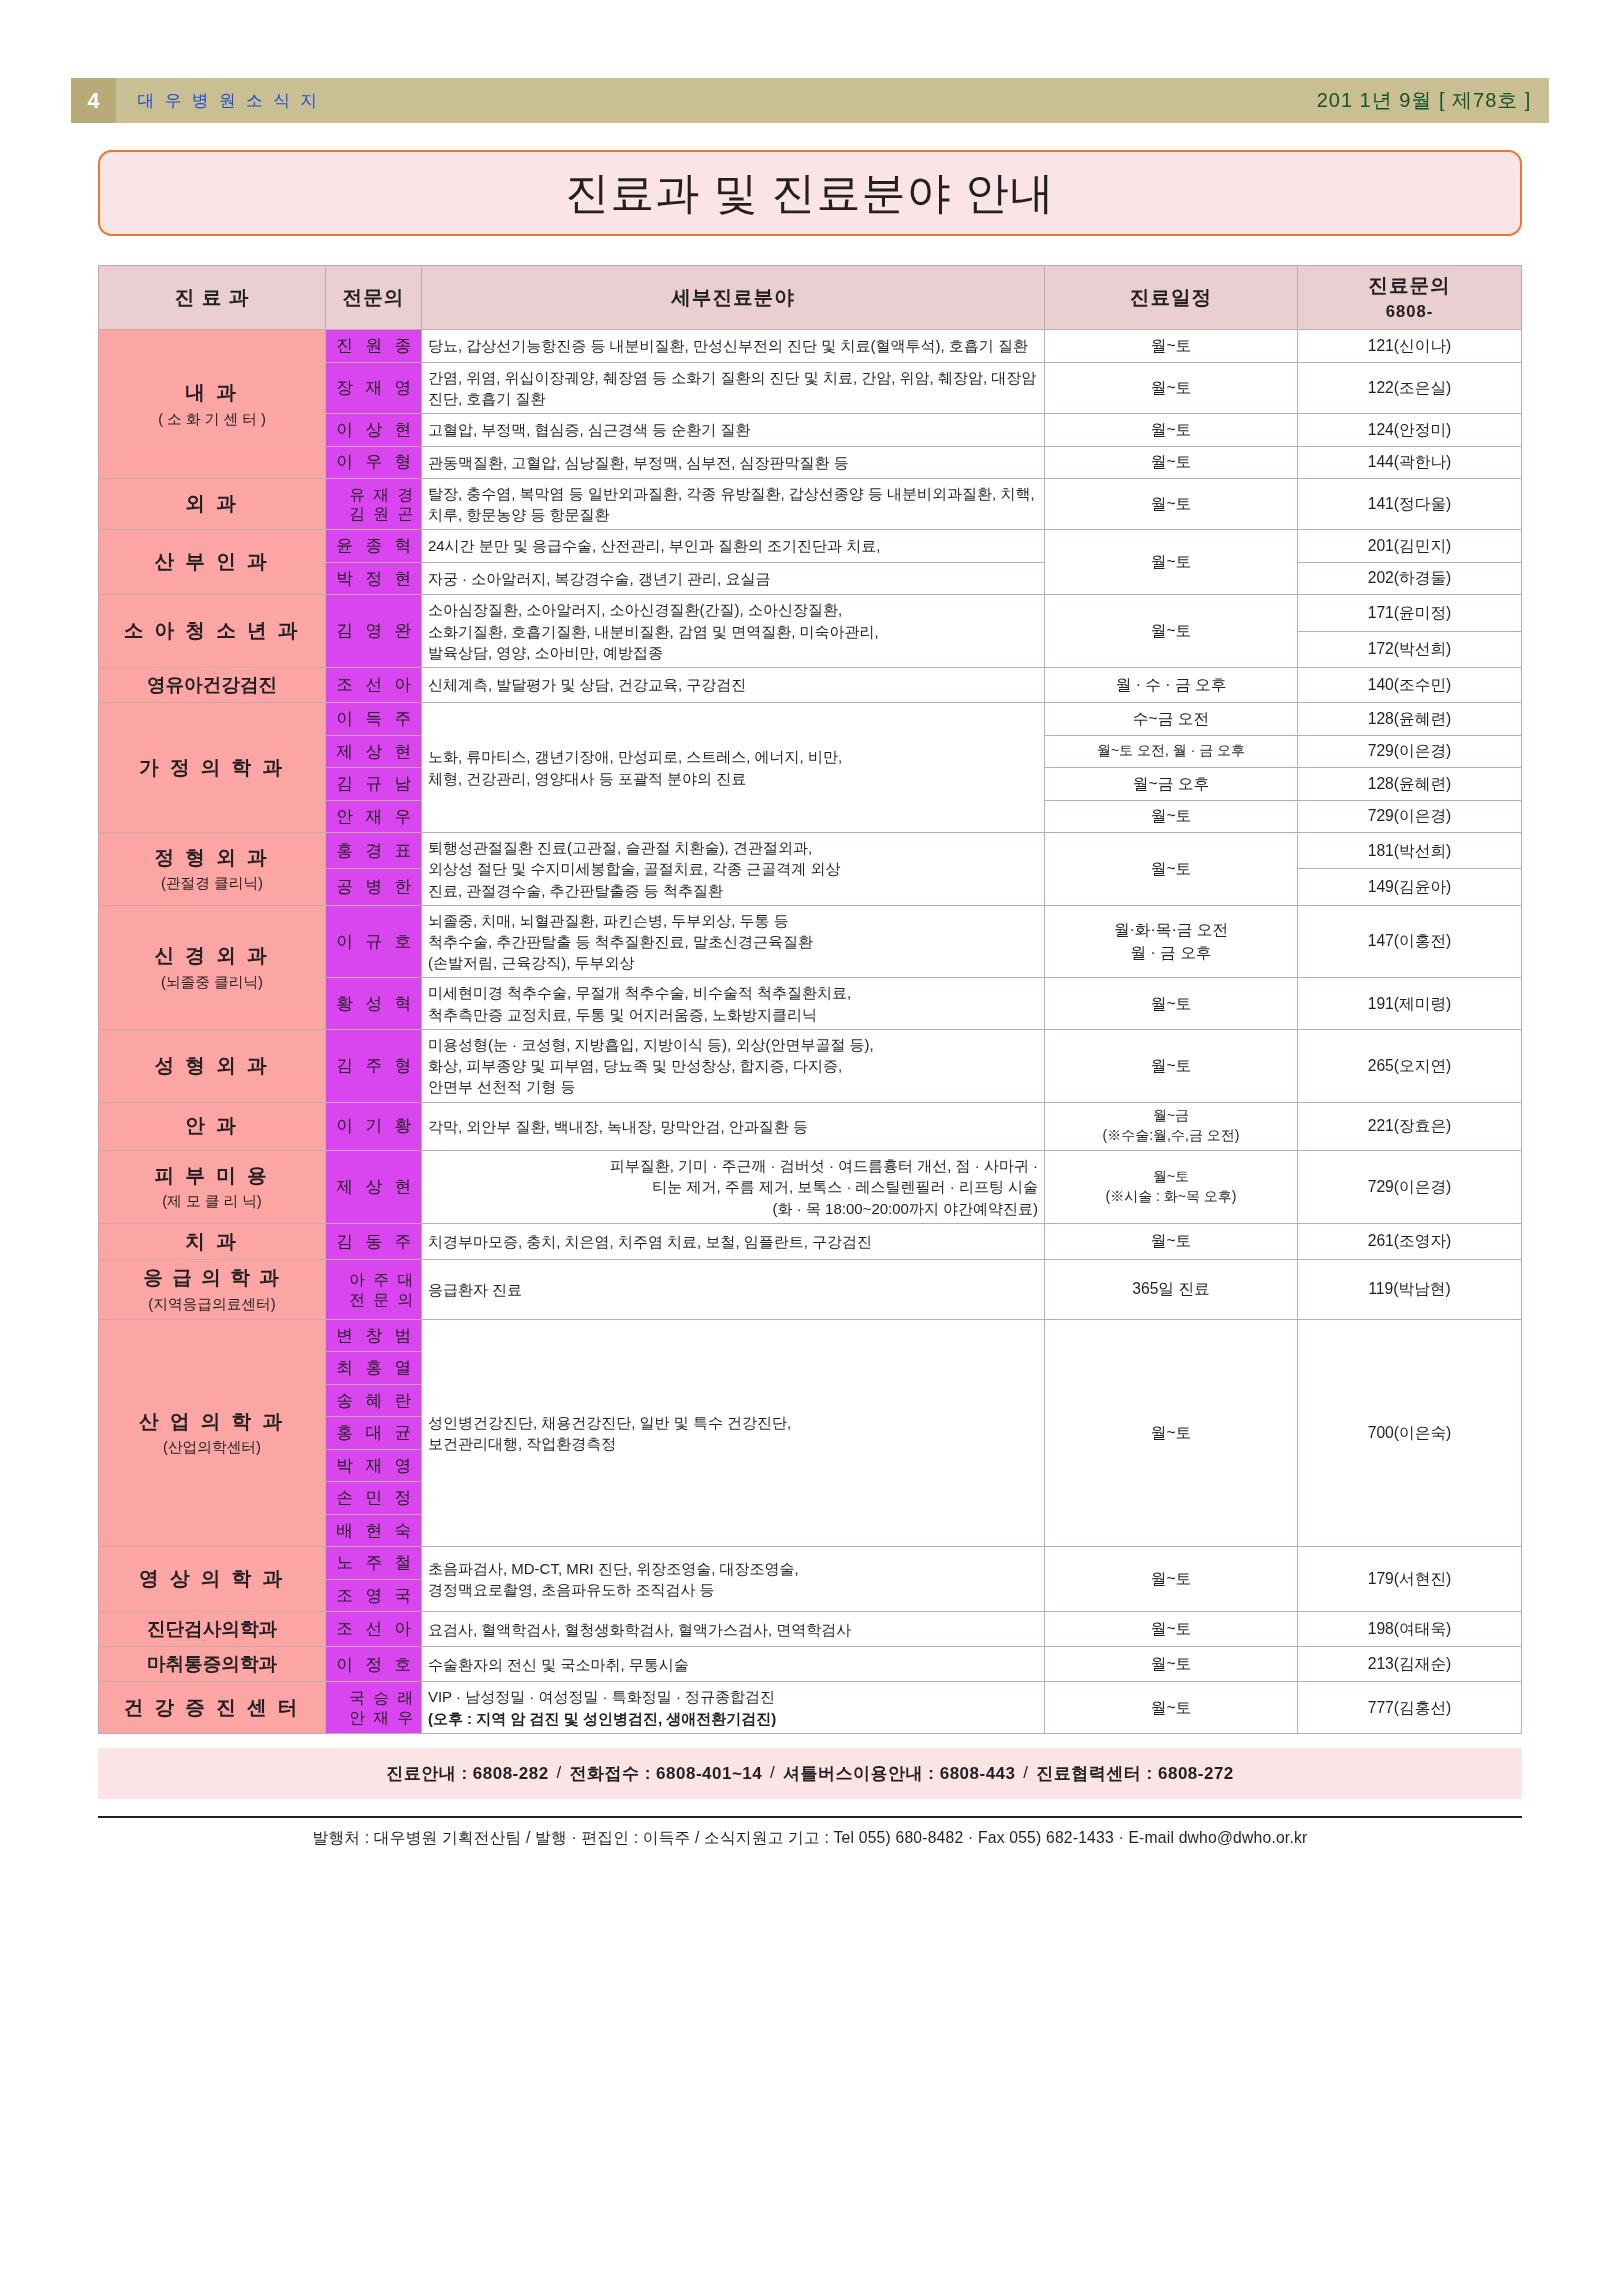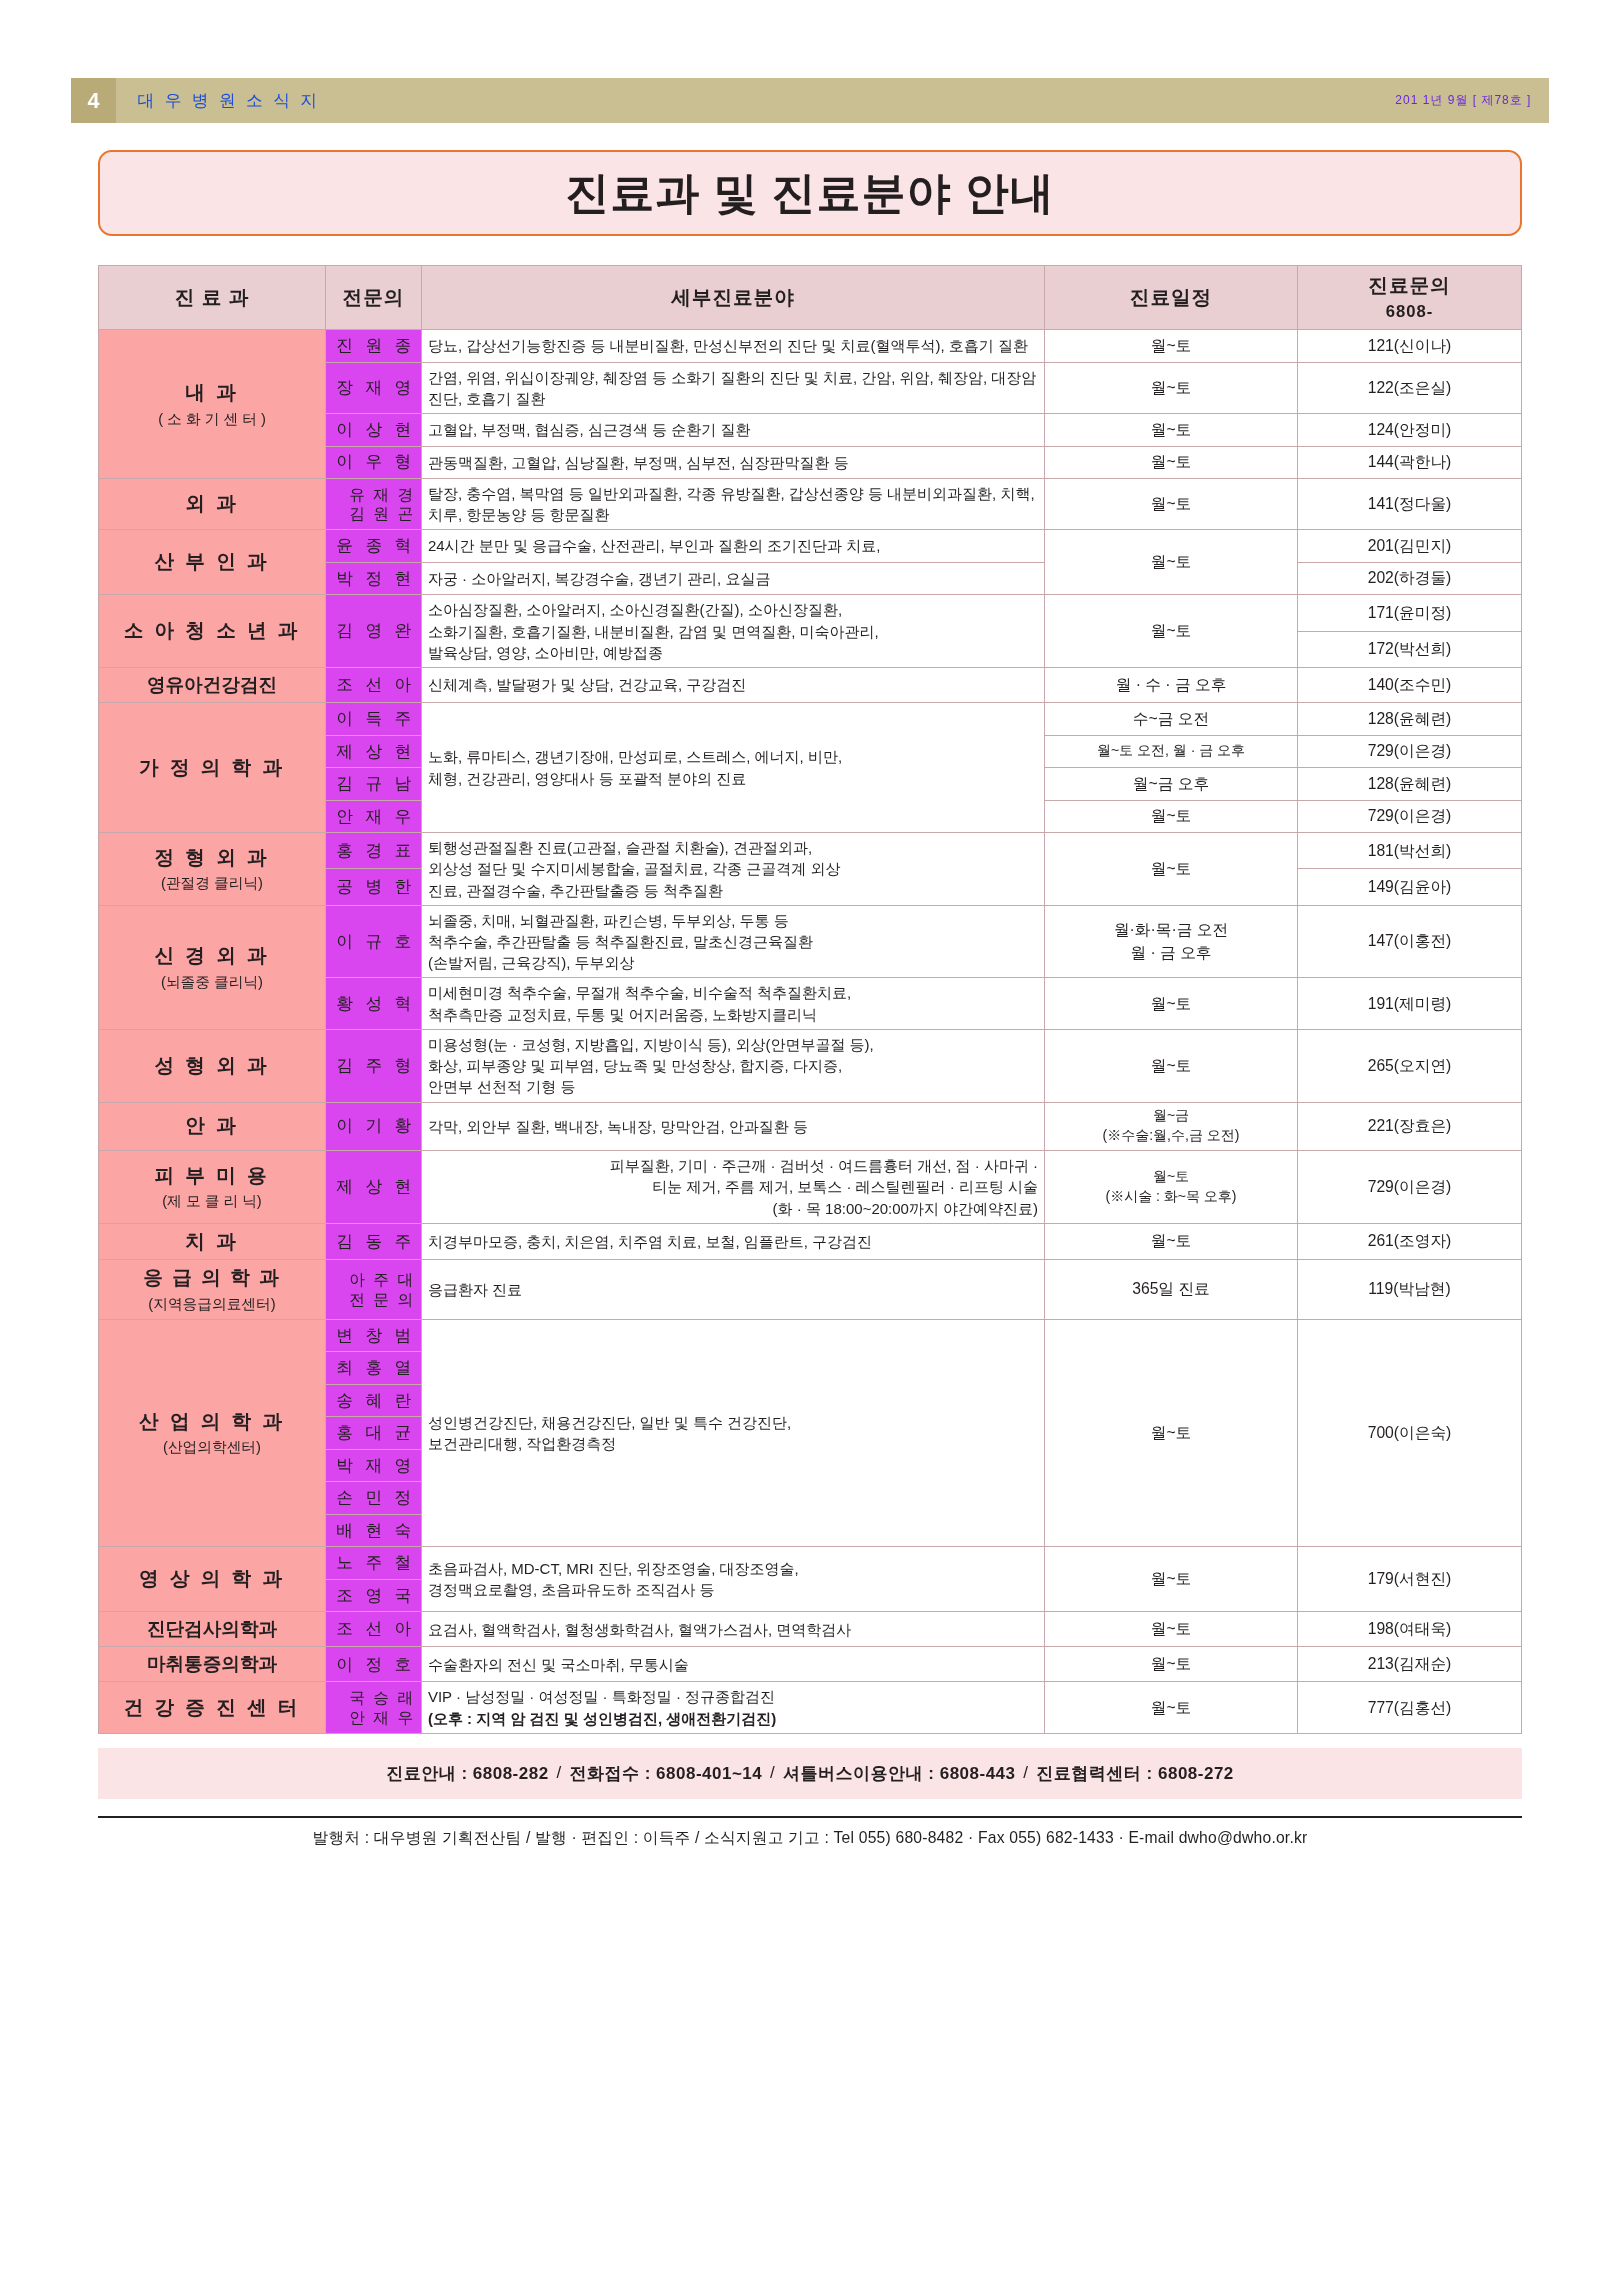--- a/index.html
+++ b/index.html
@@ -37,40 +37,40 @@
   }
   .hdr .htitle {
     color:#1d4ed8;
     font-size:16.7px;
     letter-spacing:2.9px;
     margin-left:21.6px;
   }
   .hdr .hright {
     position:absolute;
     right:17.6px;
-    color:#6d28d9;
-    font-size:12px;
+    color:#14532d;
+    font-size:20px;
     letter-spacing:1px;
   }
 
   
   .titlebox {
     margin:27.4px 98px 0 98px;
     border:2.9px solid #e8762c;
     border-radius:13.7px;
     background:#fbe4e6;
     height:82px;
     display:flex;
     align-items:center;
     justify-content:center;
   }
   .titlebox h1 {
     margin:8px;
     font-size:44px;
-    font-weight:bold;
+    font-weight:normal;
     color:#231f20;
     letter-spacing:1px;
   }
 
   
   table.sched {
     margin:29px 98px 0 98px;
     width:1424px;
     border-collapse:collapse;
     table-layout:fixed;

